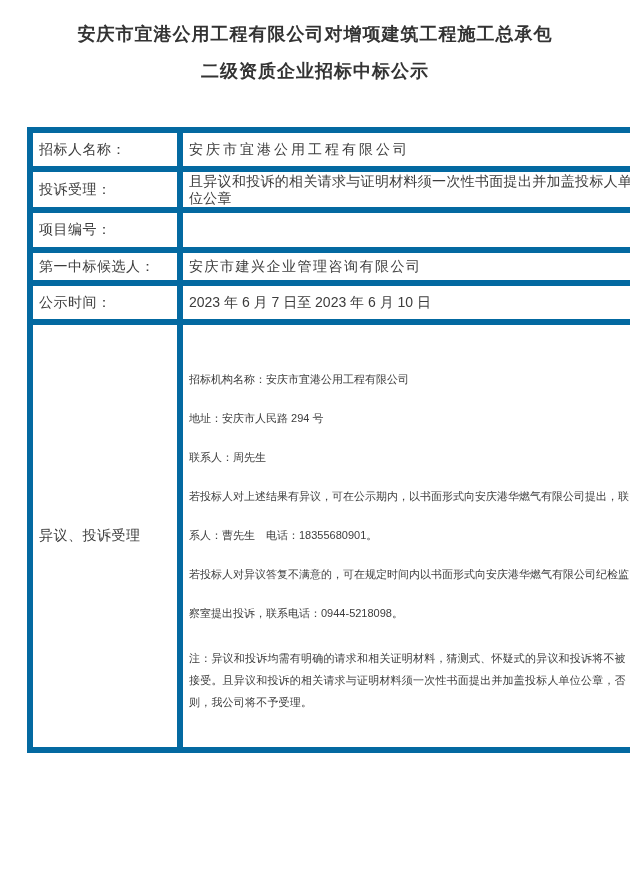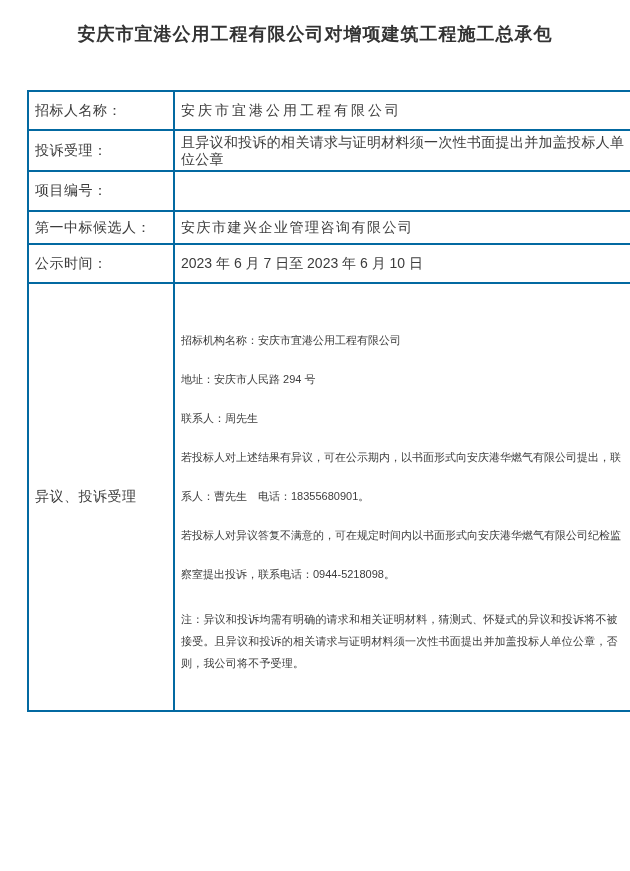--- a/index.html
+++ b/index.html
@@ -22,21 +22,21 @@
     color: #333333;
   }
 
   table.notice {
     border-collapse: collapse;
     margin: 37px 0 0 27px;
     table-layout: fixed;
     width: 577px;
   }
   table.notice td {
-    border: 2px solid #0369a1;
+    border: 6px solid #0369a1;
     vertical-align: middle;
     font-size: 14px;
     padding: 0 5px 0 6px;
     overflow: hidden;
   }
   td.label-cell { width: 133px; letter-spacing: 0.5px; }
   td.value-cell { width: 444px; }
 
   tr.r1 { height: 39px; }
   tr.r2 { height: 41px; }
@@ -64,20 +64,21 @@
     letter-spacing: 0.2px;
   }
 </style>
 </head>
 <body>
 
 <div class="doc">
 
   <div class="title-block">
     <div class="title-line">安庆市宜港公用工程有限公司对增项建筑工程施工总承包</div>
+    <div class="title-line">二级资质企业招标中标公示</div>
   </div>
 
   <table class="notice">
     <tbody>
       <tr class="r1">
         <td class="label-cell">招标人名称：</td>
         <td class="value-cell spaced">安庆市宜港公用工程有限公司</td>
       </tr>
       <tr class="r2">
         <td class="label-cell">投诉受理：</td>

